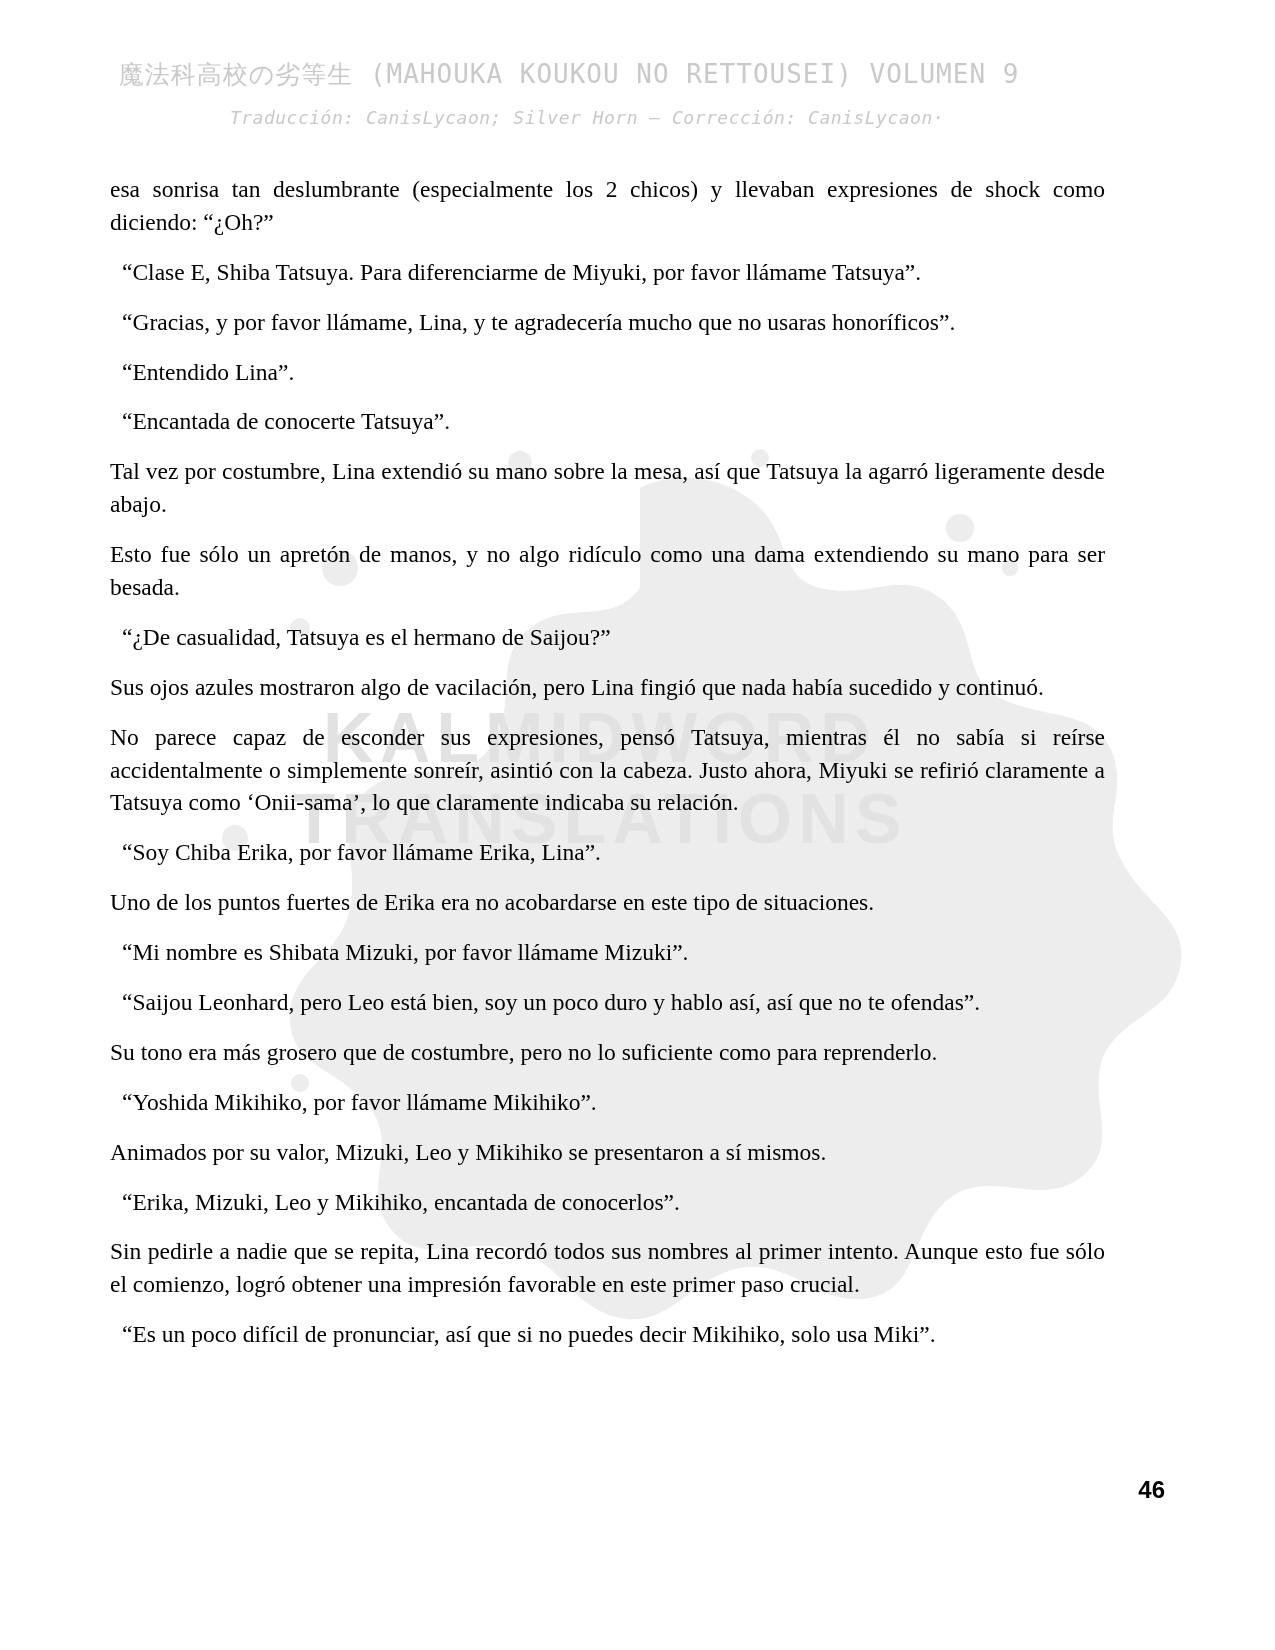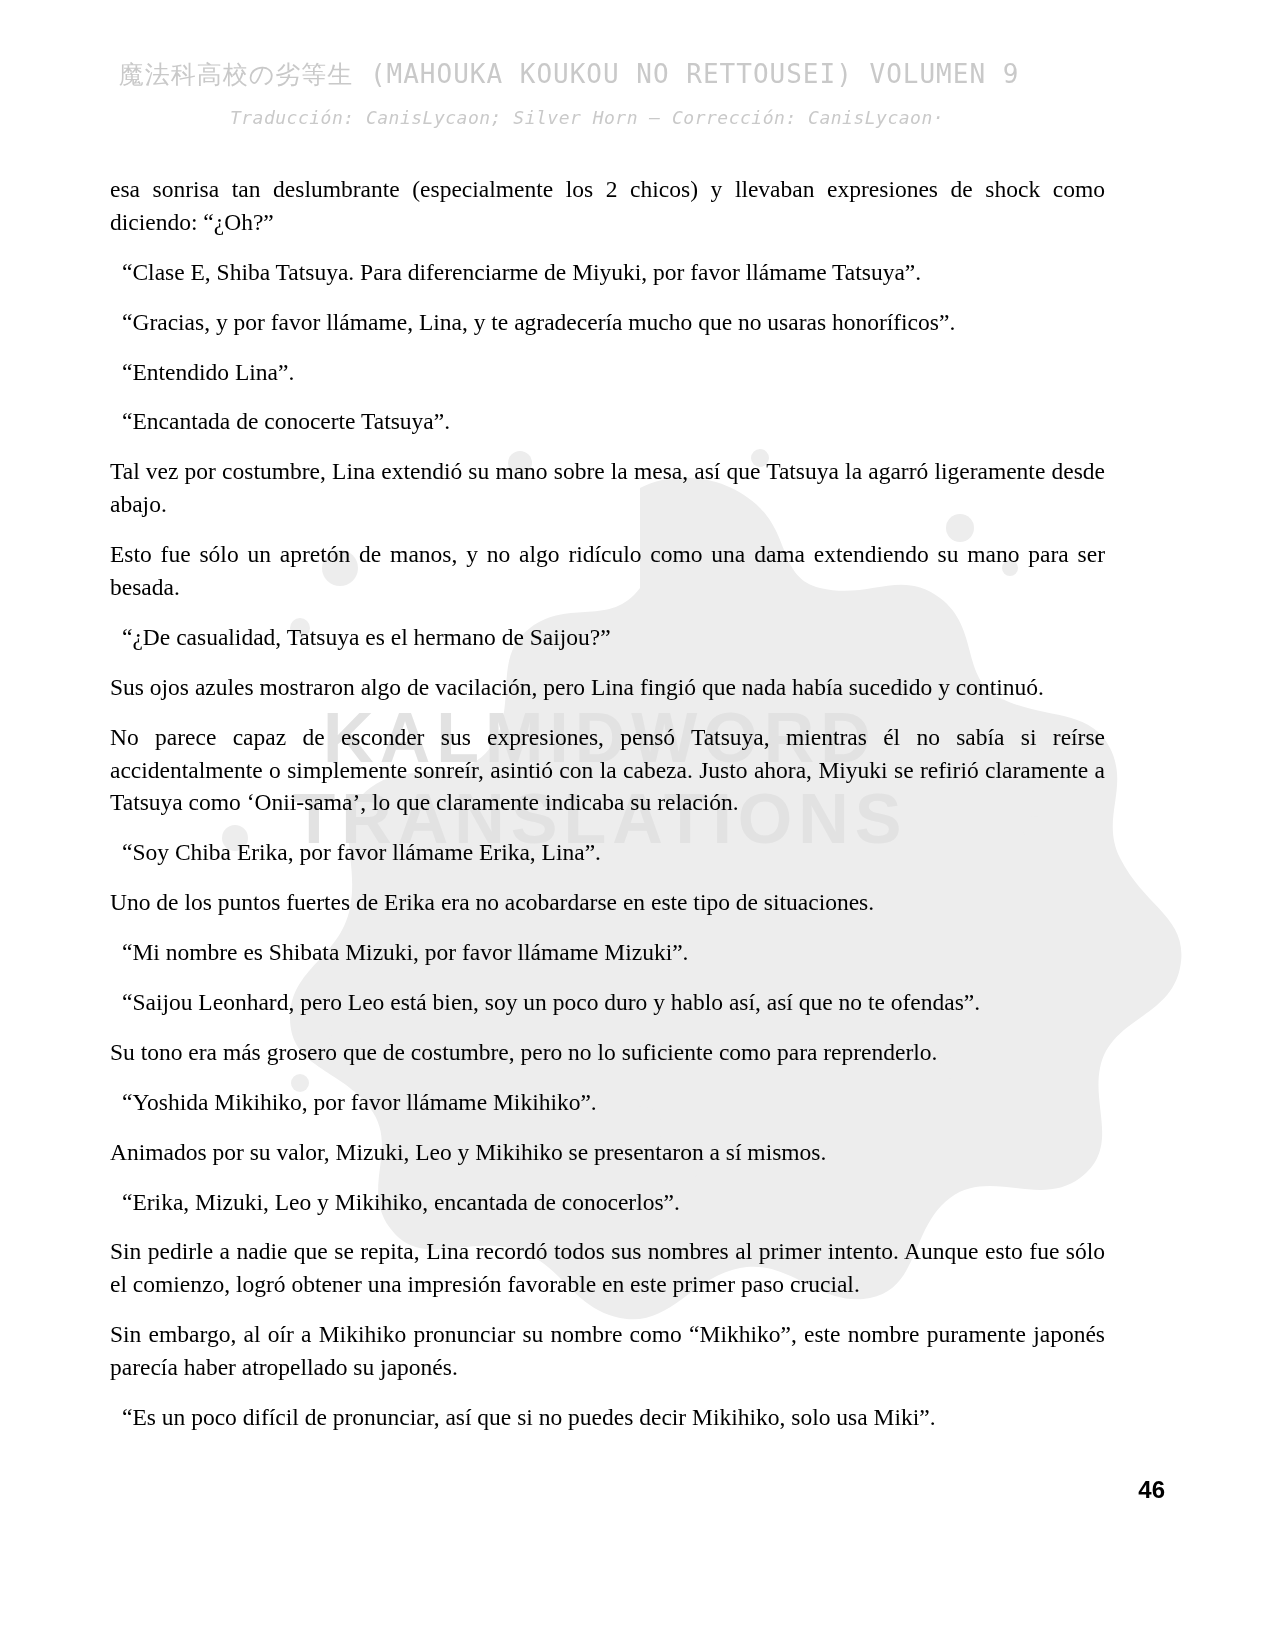--- a/index.html
+++ b/index.html
@@ -157,19 +157,18 @@
       <p class="para">No parece capaz de esconder sus expresiones, pensó Tatsuya, mientras él no sabía si reírse accidentalmente o simplemente sonreír, asintió con la cabeza. Justo ahora, Miyuki se refirió claramente a Tatsuya como ‘Onii-sama’, lo que claramente indicaba su relación.</p>
       <p class="para indent">“Soy Chiba Erika, por favor llámame Erika, Lina”.</p>
       <p class="para">Uno de los puntos fuertes de Erika era no acobardarse en este tipo de situaciones.</p>
       <p class="para indent">“Mi nombre es Shibata Mizuki, por favor llámame Mizuki”.</p>
       <p class="para indent">“Saijou Leonhard, pero Leo está bien, soy un poco duro y hablo así, así que no te ofendas”.</p>
       <p class="para">Su tono era más grosero que de costumbre, pero no lo suficiente como para reprenderlo.</p>
       <p class="para indent">“Yoshida Mikihiko, por favor llámame Mikihiko”.</p>
       <p class="para">Animados por su valor, Mizuki, Leo y Mikihiko se presentaron a sí mismos.</p>
       <p class="para indent">“Erika, Mizuki, Leo y Mikihiko, encantada de conocerlos”.</p>
       <p class="para">Sin pedirle a nadie que se repita, Lina recordó todos sus nombres al primer intento. Aunque esto fue sólo el comienzo, logró obtener una impresión favorable en este primer paso crucial.</p>
-      <p class="para">Sin embargo, al oír a Mikihiko pronunciar su nombre como “Mikhiko”, este nombre puramente japonés parecía haber atropellado su japonés.</p>
       <p class="para indent">“Es un poco difícil de pronunciar, así que si no puedes decir Mikihiko, solo usa Miki”.</p>
     </div>
 
   <div class="page-number">46</div>
 
 </div>
 
 </body></html>

